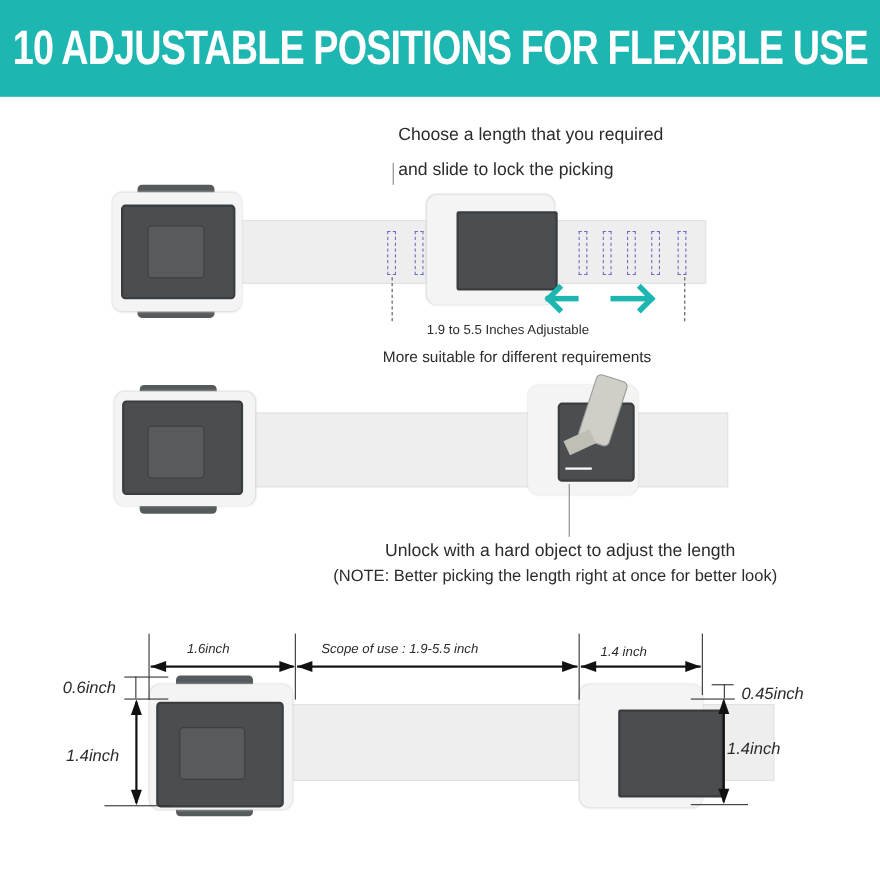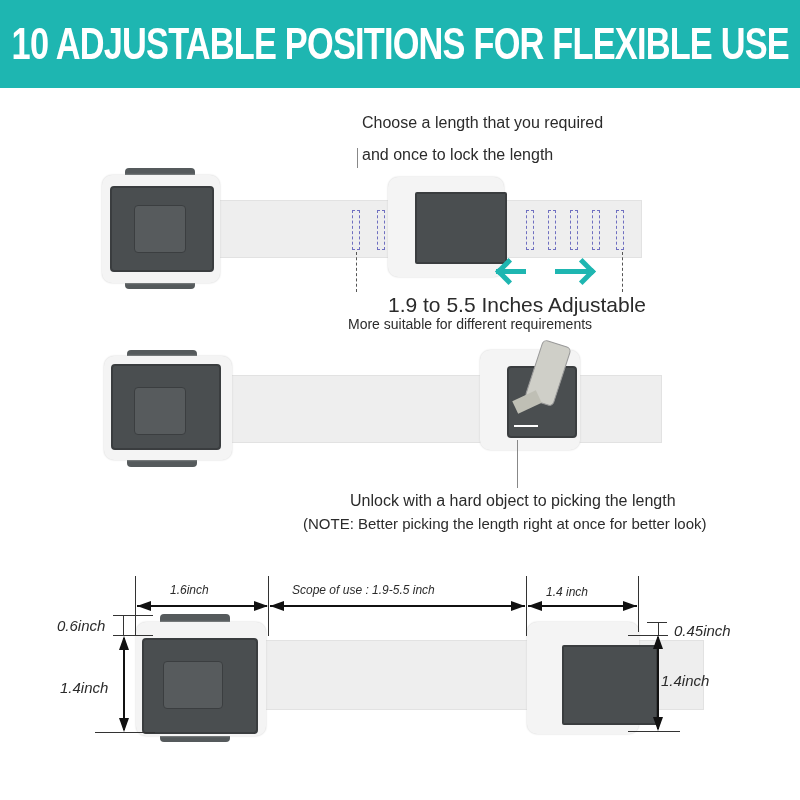--- a/index.html
+++ b/index.html
@@ -28,21 +28,21 @@
   .teal-head-r { position:absolute; width:14px; height:14px; border-right:5px solid #1eb6b1; border-top:5px solid #1eb6b1; transform:rotate(45deg); }
 </style>
 </head>
 <body>
 
 <div class="banner">
   <div class="banner-title">10 ADJUSTABLE POSITIONS FOR FLEXIBLE USE</div>
 </div>
 
 <div class="abs caption" style="left:362px;top:114px;">Choose a length that you required</div>
-<div class="abs caption" style="left:362px;top:146px;">and once to lock the length</div>
+<div class="abs caption" style="left:362px;top:146px;">and slide to lock the picking</div>
 <div class="solidv" style="left:357px;top:148px;height:20px;background:#888;"></div>
 
 <div class="strap" style="left:210px;top:200px;width:430px;height:56px;"></div>
 
 <div>
   <div class="tab" style="left:125px;top:168px;width:70px;height:12px;"></div>
   <div class="tab" style="left:125px;top:277px;width:70px;height:12px;"></div>
   <div class="housing" style="left:102px;top:175px;width:118px;height:108px;"></div>
   <div class="plate" style="left:110px;top:186px;width:100px;height:82px;"></div>
   <div class="slider" style="left:134px;top:205px;width:50px;height:46px;"></div>
@@ -62,40 +62,40 @@
   <div class="housing" style="left:388px;top:177px;width:116px;height:100px;"></div>
   <div class="plate" style="left:415px;top:192px;width:88px;height:68px;border-radius:2px;"></div>
 </div>
 
 <div>
   <div class="teal-arrow" style="left:496px;top:269px;width:30px;"></div>
   <div class="teal-head-l" style="left:499px;top:262px;"></div>
   <div class="teal-arrow" style="left:555px;top:269px;width:34px;"></div>
   <div class="teal-head-r" style="left:573px;top:262px;"></div>
 </div>
-<div class="abs caption" style="left:388px;top:293px;font-size:21px;">1.9 to 5.5 Inches Adjustable</div>
+<div class="abs caption" style="left:388px;top:293px;font-size:12px;">1.9 to 5.5 Inches Adjustable</div>
 <div class="abs caption" style="left:348px;top:316px;font-size:14px;">More suitable for different requirements</div>
 
 <div class="strap" style="left:230px;top:375px;width:430px;height:66px;"></div>
 <div>
   <div class="tab" style="left:127px;top:350px;width:70px;height:12px;"></div>
   <div class="tab" style="left:127px;top:455px;width:70px;height:12px;"></div>
   <div class="housing" style="left:104px;top:356px;width:128px;height:104px;"></div>
   <div class="plate" style="left:111px;top:364px;width:106px;height:82px;"></div>
   <div class="slider" style="left:134px;top:387px;width:50px;height:46px;"></div>
 </div>
 <div>
   <div class="housing" style="left:480px;top:350px;width:100px;height:100px;"></div>
   <div class="plate" style="left:507px;top:366px;width:66px;height:68px;border-radius:4px;"></div>
   <div class="abs" style="left:533px;top:342px;width:28px;height:60px;background:#cfcfc8;border:1px solid #999;border-radius:5px;transform:rotate(18deg);"></div>
   <div class="abs" style="left:514px;top:395px;width:26px;height:14px;background:#bfbfb5;transform:rotate(-25deg);"></div>
   <div class="abs" style="left:514px;top:425px;width:24px;height:2px;background:#ffffff;"></div>
 </div>
 <div class="solidv" style="left:517px;top:440px;height:48px;background:#888;"></div>
-<div class="abs caption" style="left:350px;top:492px;">Unlock with a hard object to picking the length</div>
+<div class="abs caption" style="left:350px;top:492px;">Unlock with a hard object to adjust the length</div>
 <div class="abs caption" style="left:303px;top:515px;font-size:15px;">(NOTE: Better picking the length right at once for better look)</div>
 
 <div class="strap" style="left:262px;top:640px;width:440px;height:68px;"></div>
 
 <div>
   <div class="tab" style="left:160px;top:614px;width:70px;height:16px;"></div>
   <div class="tab" style="left:160px;top:730px;width:70px;height:12px;"></div>
   <div class="housing" style="left:136px;top:622px;width:130px;height:114px;"></div>
   <div class="plate" style="left:142px;top:638px;width:112px;height:92px;"></div>
   <div class="slider" style="left:163px;top:661px;width:58px;height:46px;"></div>

